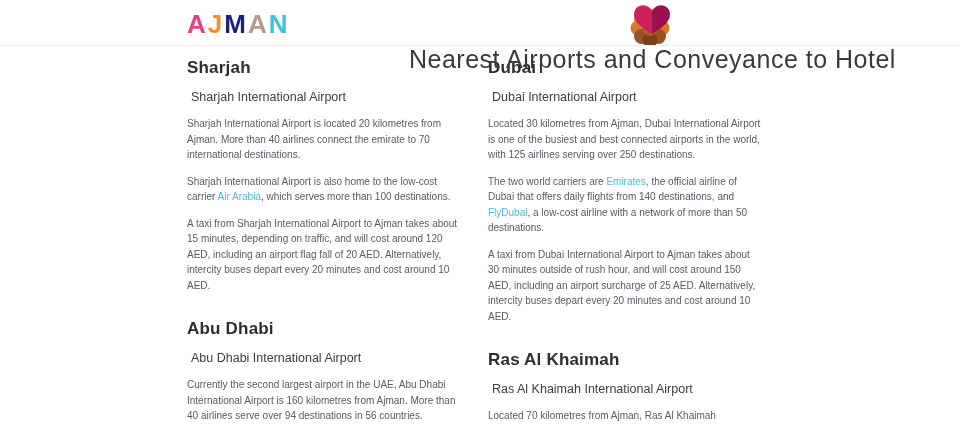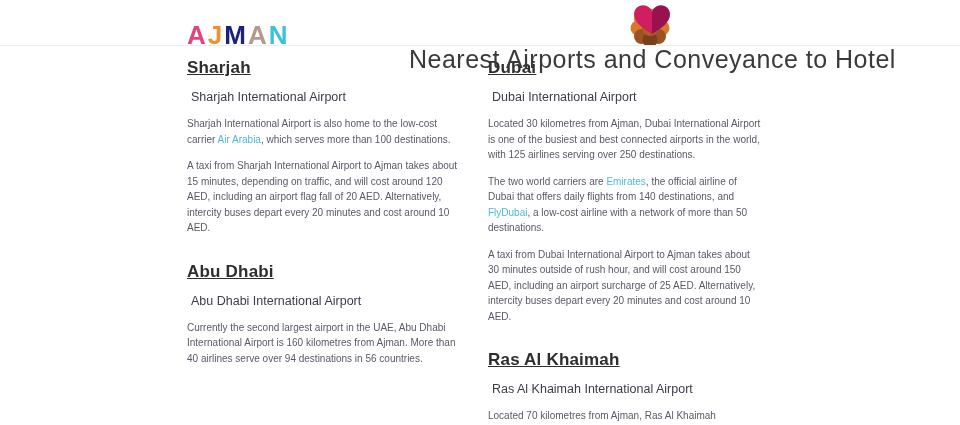--- a/index.html
+++ b/index.html
@@ -14,21 +14,21 @@
   }
   
   .header {
     position: relative;
     height: 46px;
     border-bottom: 1px solid #ececec;
   }
   .brand-logo {
     position: absolute;
     left: 187px;
-    top: 20px;
+    top: 9px;
     font-size: 26px;
     font-weight: bold;
     letter-spacing: 2px;
     cursor: pointer;
     user-select: none;
   }
   .brand-logo span { display: inline-block; }
   .title-wrap {
     position: absolute;
     left: 409px;
@@ -52,21 +52,20 @@
     padding: 12px 0 0 187px;
   }
   .col { width: 273px; flex: 0 0 auto; }
   .section + .section h2 { margin-top: 26px; }
   h2 {
     font-size: 17px;
     font-weight: 600;
     color: #2e2e2e;
     letter-spacing: 0.2px;
     margin: 0 0 12px 0;
-    text-decoration: underline;
   }
   h3 {
     font-size: 12.5px;
     font-weight: 500;
     color: #3c3c4a;
     margin: 0 0 12px 4px;
   }
   p {
     font-size: 10px;
     line-height: 1.55;
@@ -102,20 +101,21 @@
     </div>
   </div>
 
   <div class="content">
 
     <div class="col">
 
       <div class="section">
         <h2>Sharjah</h2>
         <h3>Sharjah International Airport</h3>
+        <p><span>Sharjah International Airport is located 20 kilometres from Ajman. More than 40 airlines connect the emirate to 70 international destinations.</span></p>
         <p><span>Sharjah International Airport is also home to the low-cost carrier </span><a class="inline-link" style="color: rgb(76, 188, 210);">Air Arabia</a><span>, which serves more than 100 destinations.</span></p>
         <p><span>A taxi from Sharjah International Airport to Ajman takes about 15 minutes, depending on traffic, and will cost around 120 AED, including an airport flag fall of 20 AED. Alternatively, intercity buses depart every 20 minutes and cost around 10 AED.</span></p>
       </div>
 
       <div class="section">
         <h2>Abu Dhabi</h2>
         <h3>Abu Dhabi International Airport</h3>
         <p><span>Currently the second largest airport in the UAE, Abu Dhabi International Airport is 160 kilometres from Ajman. More than 40 airlines serve over 94 destinations in 56 countries.</span></p>
 
       </div>

